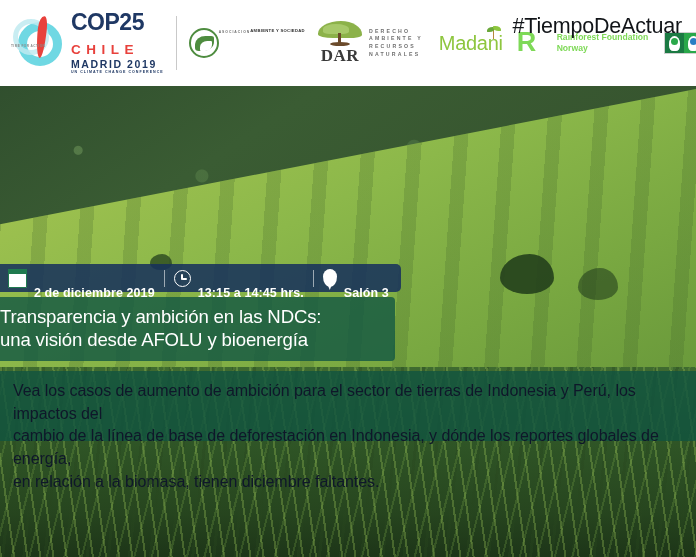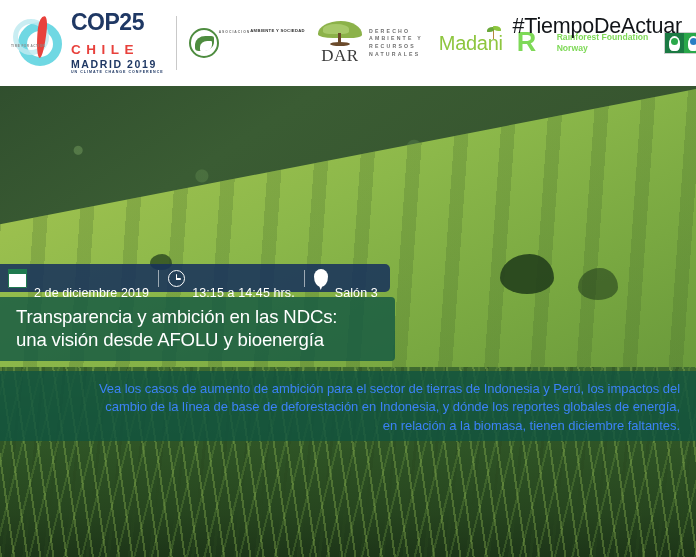--- a/index.html
+++ b/index.html
@@ -68,21 +68,21 @@
   .dar-canopy {
     position:absolute; left:1px; top:0; width:44px; height:17px;
     background:#8cb24a; border-radius:60% 55% 35% 40% / 85% 90% 20% 25%;
   }
   .dar-canopy2 {
     position:absolute; left:6px; top:3px; width:26px; height:10px;
     background:#a7c96a; border-radius:60% 60% 30% 30%;
   }
   .dar-trunk { position:absolute; left:21px; top:12px; width:3px; height:11px; background:#6b4a2a; }
   .dar-ground { position:absolute; left:13px; top:21px; width:20px; height:4px; background:#6b4a2a; border-radius:50%; }
-  .dar-name { font-family:"Liberation Serif", serif; font-size:17px; color:#3a3a3a; letter-spacing:.5px; margin-top:-1px; }
+  .dar-name { font-family:"Liberation Serif", serif; font-size:17px; color:#3a3a3a; letter-spacing:.5px; margin-top:-1px;font-weight:bold; }
   .dar-words { margin-left:6px; line-height:1.45; }
   .dar-words div { font-size:5.2px; color:#6f6f6f; letter-spacing:2.2px; font-weight:bold; }
 
   
   .madani { margin-left:16px; position:relative; }
   .madani-word { font-size:20px; color:#8ec63f; letter-spacing:-.3px; }
   .madani-sprout { position:absolute; right:2px; top:-6px; width:14px; height:13px; }
   .madani-stem { position:absolute; left:6px; top:4px; width:1.6px; height:9px; background:#b5893b; }
   .madani-lf-a { position:absolute; left:0px; top:1px; width:8px; height:5px; background:#6aa83a; border-radius:70% 10% 70% 10%; }
   .madani-lf-b { position:absolute; left:6px; top:0px; width:8px; height:5px; background:#8ec63f; border-radius:10% 70% 10% 70%; }
@@ -179,21 +179,21 @@
 
   
   .infobar {
     position:absolute; left:0; top:264px; height:28px; z-index:7;
     background:rgba(22,48,92,.86);
     border-radius:0 5px 5px 0;
     display:flex; align-items:center; padding:0 12px 0 8px;
     color:#ffffff;
   }
   .info-item { display:flex; align-items:center; white-space:nowrap; }
-  .info-txt { font-size:12.5px; font-weight:normal; letter-spacing:.1px;margin-top:29px; }
+  .info-txt { font-size:12.5px; font-weight:bold; letter-spacing:.1px;margin-top:29px; }
   .info-sep { width:1px; height:17px; background:rgba(255,255,255,.55); margin:0 9px; }
 
   .cal-icon { width:19px; height:19px; position:relative; margin-right:7px; flex-shrink:0; }
   .cal-body { position:absolute; inset:0; background:#ffffff; border:1.5px solid #1f7a4f; border-radius:1px; }
   .cal-top { position:absolute; left:0; top:0; width:100%; height:5px; background:#1f7a4f; }
   .clock-icon { width:17px; height:17px; border:1.8px solid #fff; border-radius:50%; position:relative; margin-right:7px; flex-shrink:0; }
   .clock-h { position:absolute; left:6.5px; top:3px; width:1.6px; height:6px; background:#fff; border-radius:1px; }
   .clock-m { position:absolute; left:7px; top:7.5px; width:5px; height:1.6px; background:#fff; border-radius:1px; }
   .pin-icon {
     width:14px; height:18px; background:#fff; border-radius:50% 50% 50% 50% / 42% 42% 58% 58%;
@@ -202,34 +202,34 @@
   .pin-icon:after {
     content:""; position:absolute; left:4.2px; bottom:-3px; width:5.6px; height:7px;
     background:#fff; clip-path:polygon(50% 100%, 0 0, 100% 0);
   }
 
   
   .title-banner {
     position:absolute; left:0; top:297px; width:395px; min-height:62px; z-index:7;
     background:rgba(18,86,66,.80);
     border-radius:0 4px 4px 0;
-    padding:8px 16px 9px 16px;
+    padding:8px 16px 9px 0;
   }
   .title-banner .line {
     color:#ffffff; font-size:18.6px; line-height:1.26; letter-spacing:-.15px;
   }
 
   
   .desc-banner {
     position:absolute; left:0; top:371px; width:696px; height:70px; z-index:7;
     background:rgba(16,84,64,.80);
     padding:9px 16px 0 13px;
   }
   .desc-banner .line {
-    color:#3b82f6; font-size:13px; line-height:1.42; letter-spacing:-.05px;text-align:right;
+    color:#0f172a; font-size:16px; line-height:1.42; letter-spacing:-.05px;
   }
 </style>
 </head>
 <body>
 
 <div class="poster">
 
   <div class="logo-strip">
 
     <div class="logo cop25">

